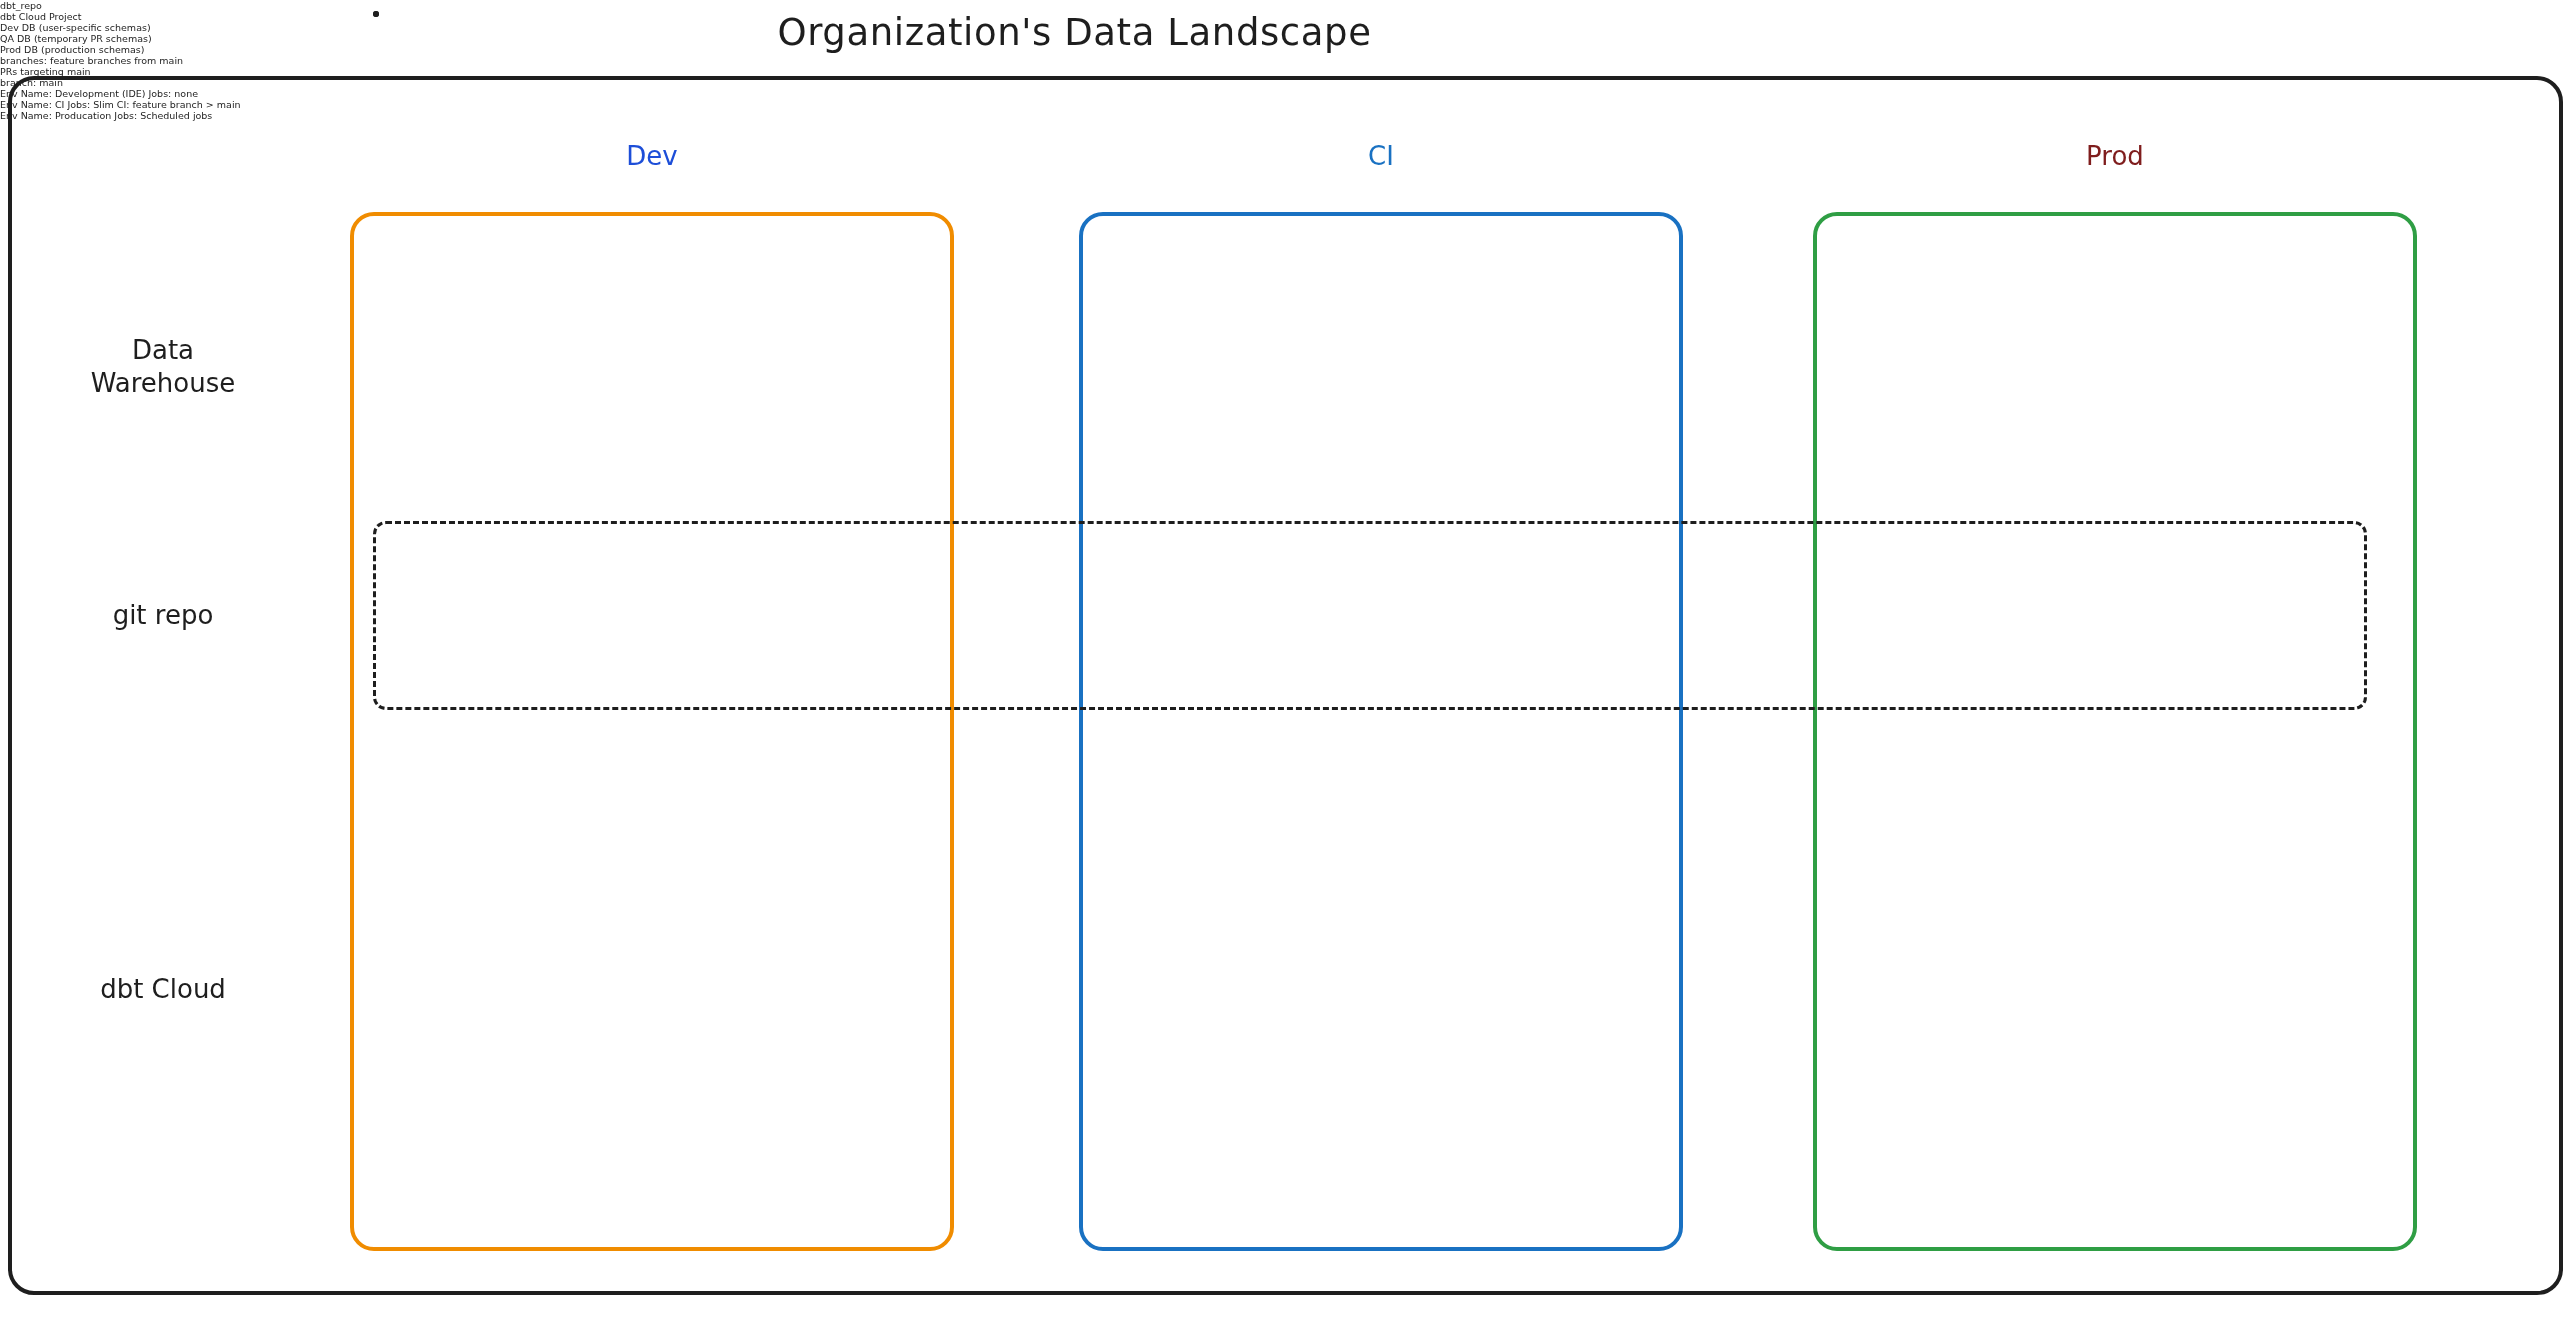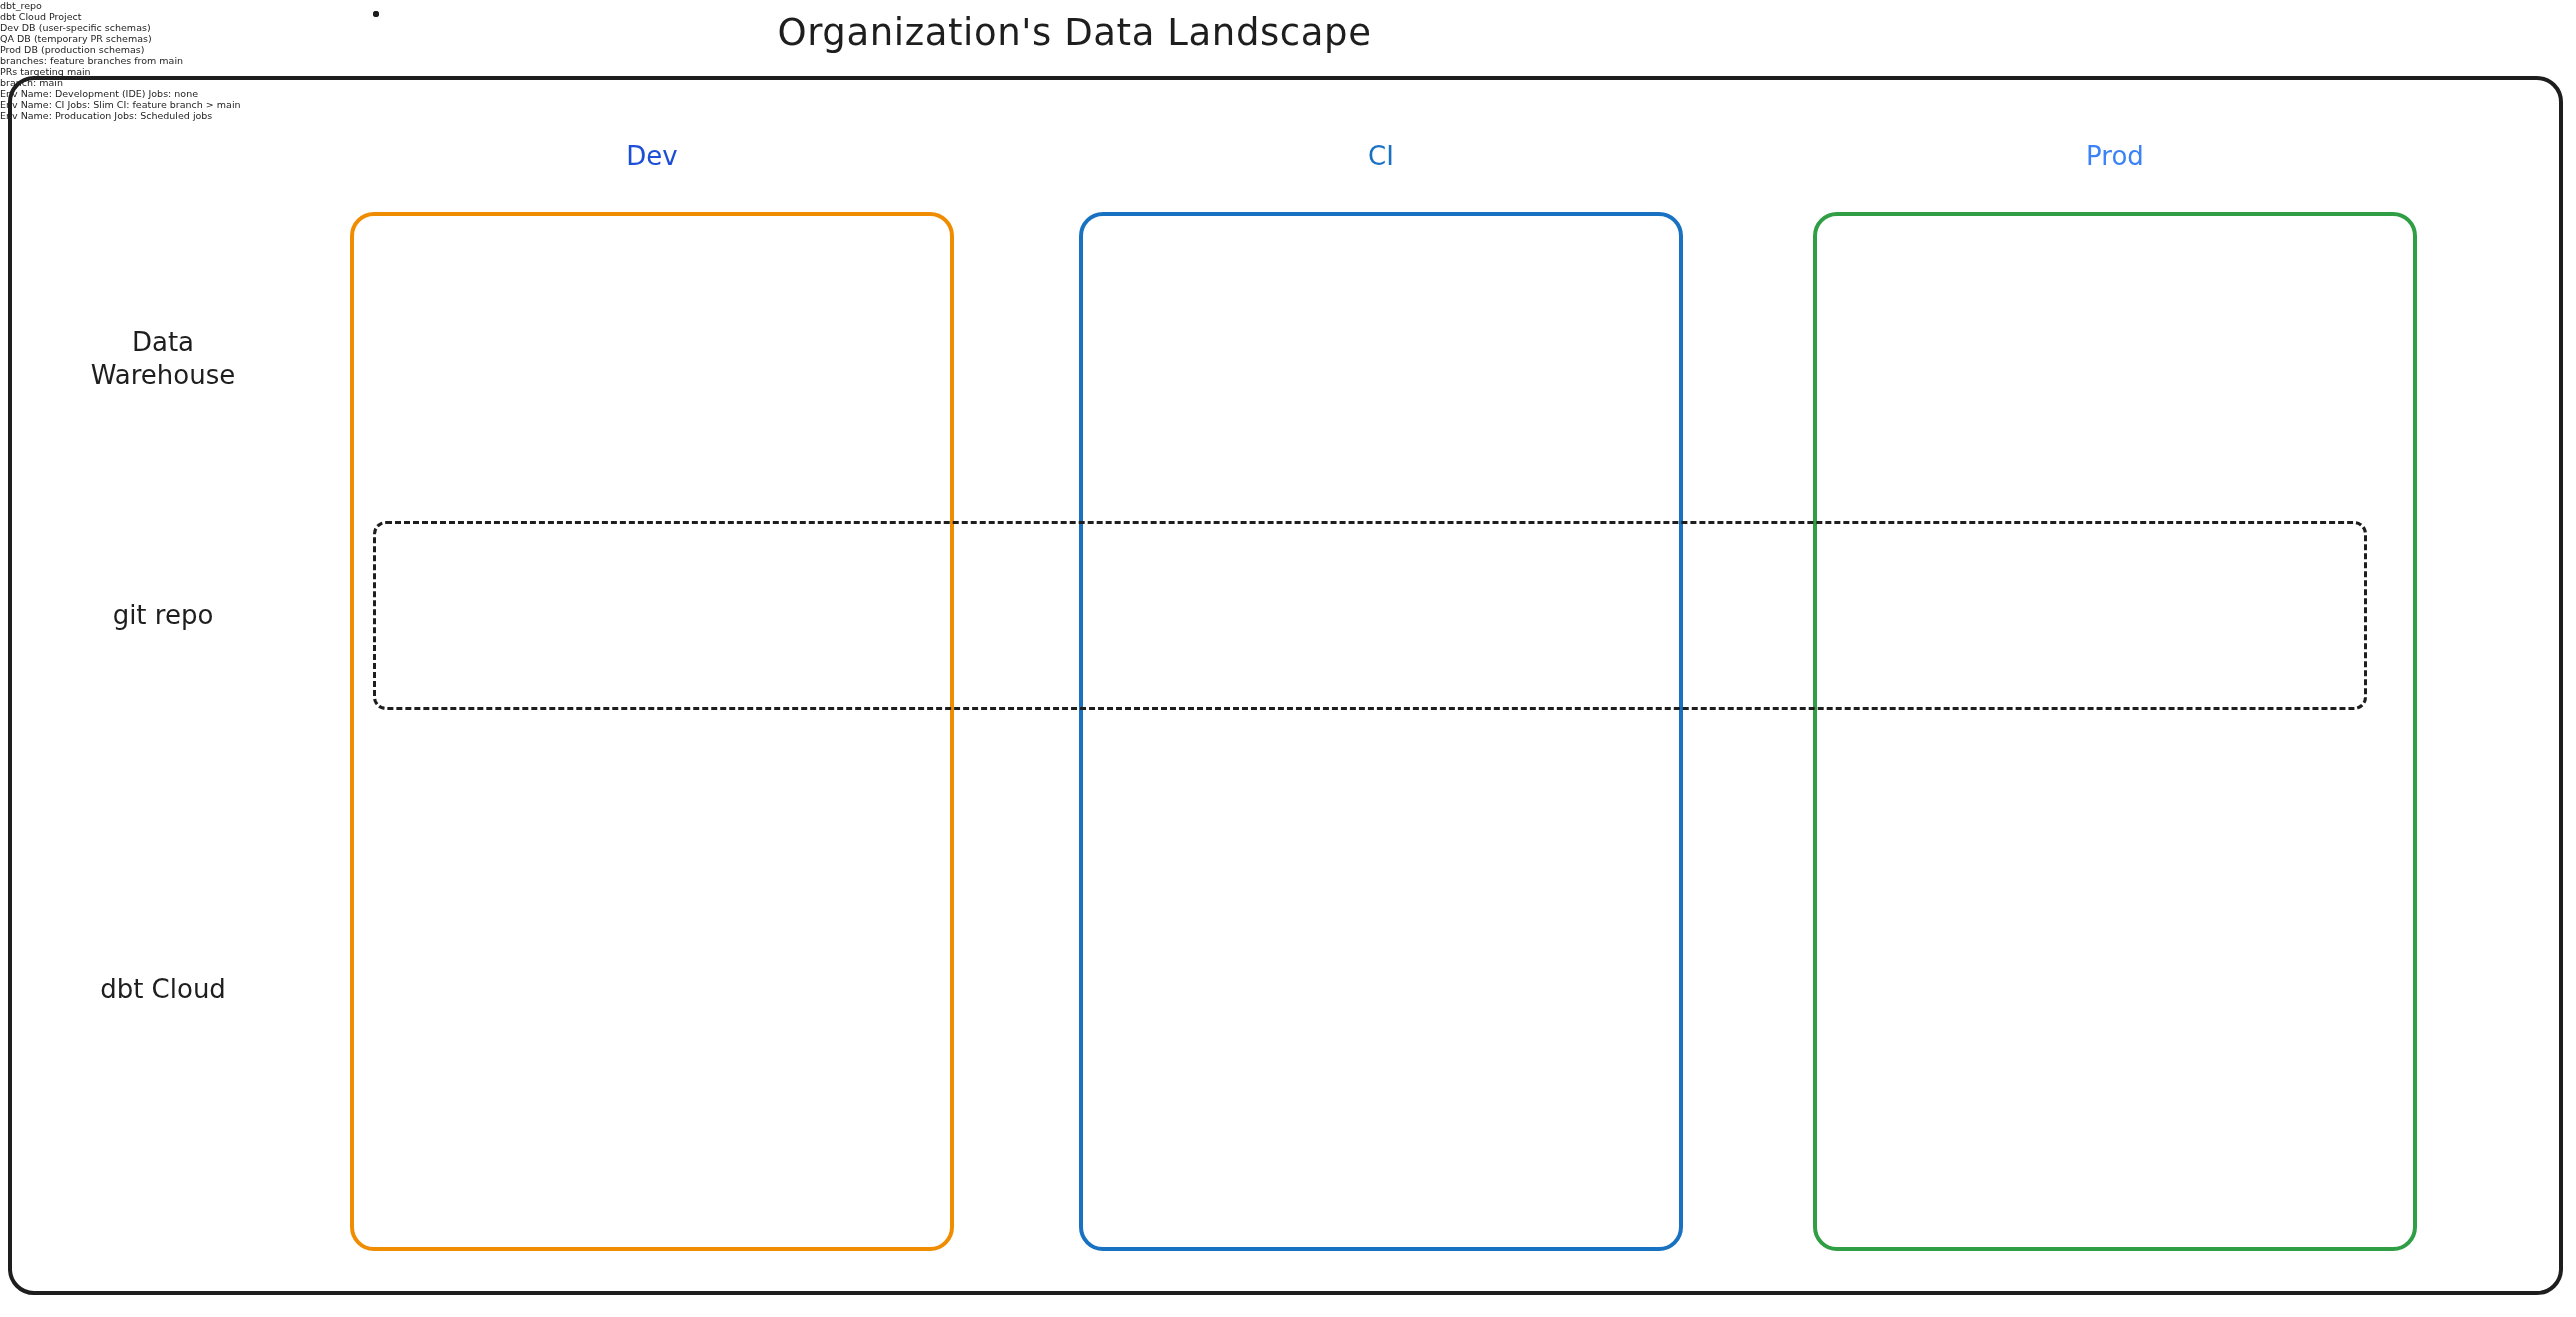--- a/index.html
+++ b/index.html
@@ -59,35 +59,35 @@
   .env-title {
     position: absolute;
     top: 141px;
     width: 604px;
     text-align: center;
     font-size: 26px;
     font-family: "DejaVu Sans", sans-serif;
   }
   #env-title-dev  { left: 350px;  color: #1d4ed8; }
   #env-title-ci   { left: 1079px; color: #1971c2; }
-  #env-title-prod { left: 1813px; color: #3b82f6; }
+  #env-title-prod { left: 1813px; color: #7f1d1d; }
 
   
   .row-label {
     position: absolute;
     left: 36px;
     width: 254px;
     text-align: center;
     font-size: 26px;
     line-height: 1.25;
     color: #1e1e1e;
     white-space: pre-line;
     font-family: "DejaVu Sans", sans-serif;
   }
-  #row-label-warehouse { top: 326px; }
+  #row-label-warehouse { top: 334px; }
   #row-label-git       { top: 599px; }
   #row-label-cloud     { top: 973px; }
 
   
   .dashed-group {
     position: absolute;
     border: 3px dashed #1e1e1e;
     border-radius: 13px;
     box-sizing: border-box;
   }

